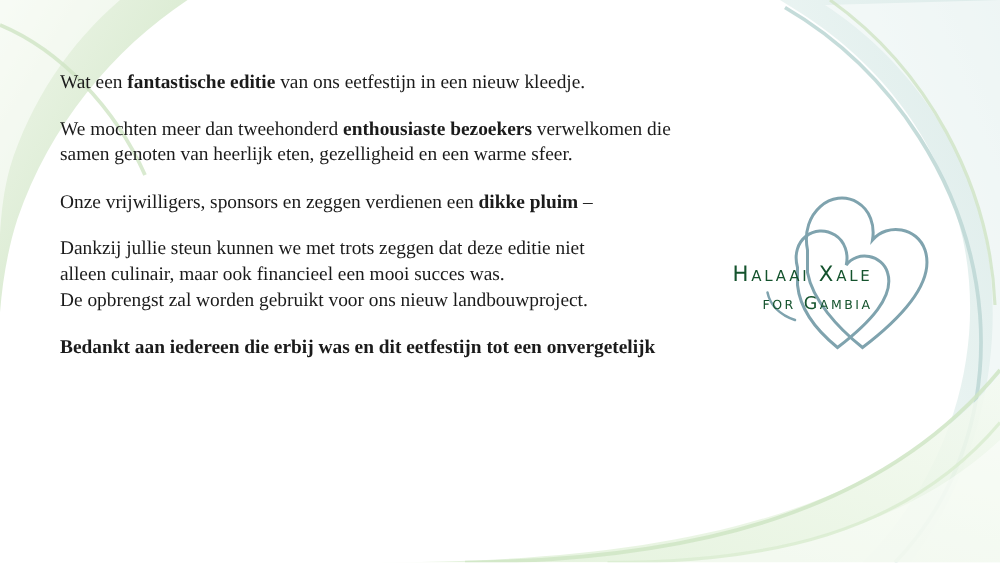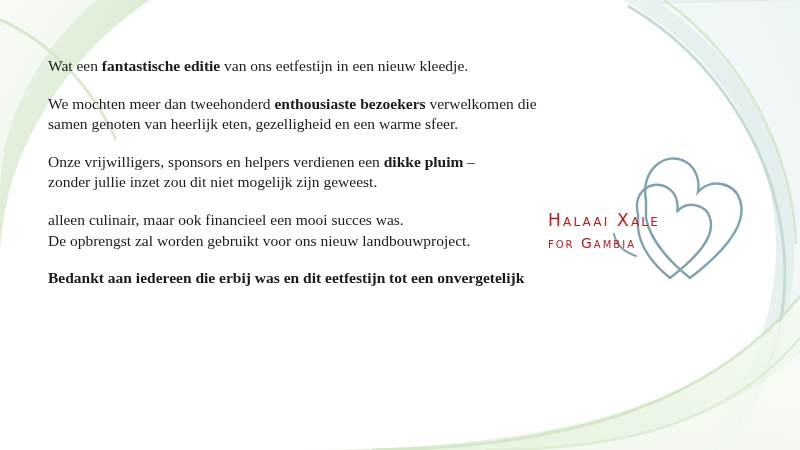--- a/index.html
+++ b/index.html
@@ -69,25 +69,25 @@
     width: 240px;
     height: 145px;
   }
   #logo-svg {
     position: absolute;
     left: 0;
     top: 0;
   }
   #logo-text {
     position: absolute;
-    left: 20px;
+    left: 10px;
     top: 62px;
     width: 160px;
-    text-align: left;
-    color: #b91c1c;
+    text-align: right;
+    color: #14532d;
     font-family: "DejaVu Sans", sans-serif;
   }
   #logo-line1 {
     display: block;
     font-size: 17px;
     letter-spacing: 2.2px;
     font-variant: small-caps;
     white-space: nowrap;
   }
   #logo-line2 {
@@ -139,24 +139,24 @@
 
   <div id="text-body">
       <p class="para" id="para-1">
         <span class="line"><span>Wat een </span><span class="b">fantastische editie</span><span> van ons eetfestijn in een nieuw kleedje.</span></span>
       </p>
       <p class="para" id="para-2">
         <span class="line"><span>We mochten meer dan tweehonderd </span><span class="b">enthousiaste bezoekers</span><span> verwelkomen die</span></span>
         <span class="line"><span>samen genoten van heerlijk eten, gezelligheid en een warme sfeer.</span></span>
       </p>
       <p class="para" id="para-3">
-        <span class="line"><span>Onze vrijwilligers, sponsors en helpers verdienen een </span><span class="b">dikke pluim</span><span> –</span></span>
-        <span class="line"><span>zonder jullie inzet zou dit niet mogelijk zijn geweest.</span></span>
+        <span class="line"><span>Onze vrijwilligers, sponsors en zeggen verdienen een </span><span class="b">dikke pluim</span><span> –</span></span>
       </p>
       <p class="para" id="para-4">
+        <span class="line"><span>Dankzij jullie steun kunnen we met trots zeggen dat deze editie niet</span></span>
         <span class="line"><span>alleen culinair, maar ook financieel een mooi succes was.</span></span>
         <span class="line"><span>De opbrengst zal worden gebruikt voor ons  nieuw landbouwproject.</span></span>
       </p>
       <p class="para" id="para-6">
         <span class="line"><span class="b">Bedankt aan iedereen</span><span> die erbij </span><span class="b">was en dit eetfestijn tot een onvergetelijk</span></span>
       </p>
     </div>
 
   <div id="logo">
     <svg id="logo-svg" width="240" height="145" viewBox="0 0 240 145" xmlns="http://www.w3.org/2000/svg">

